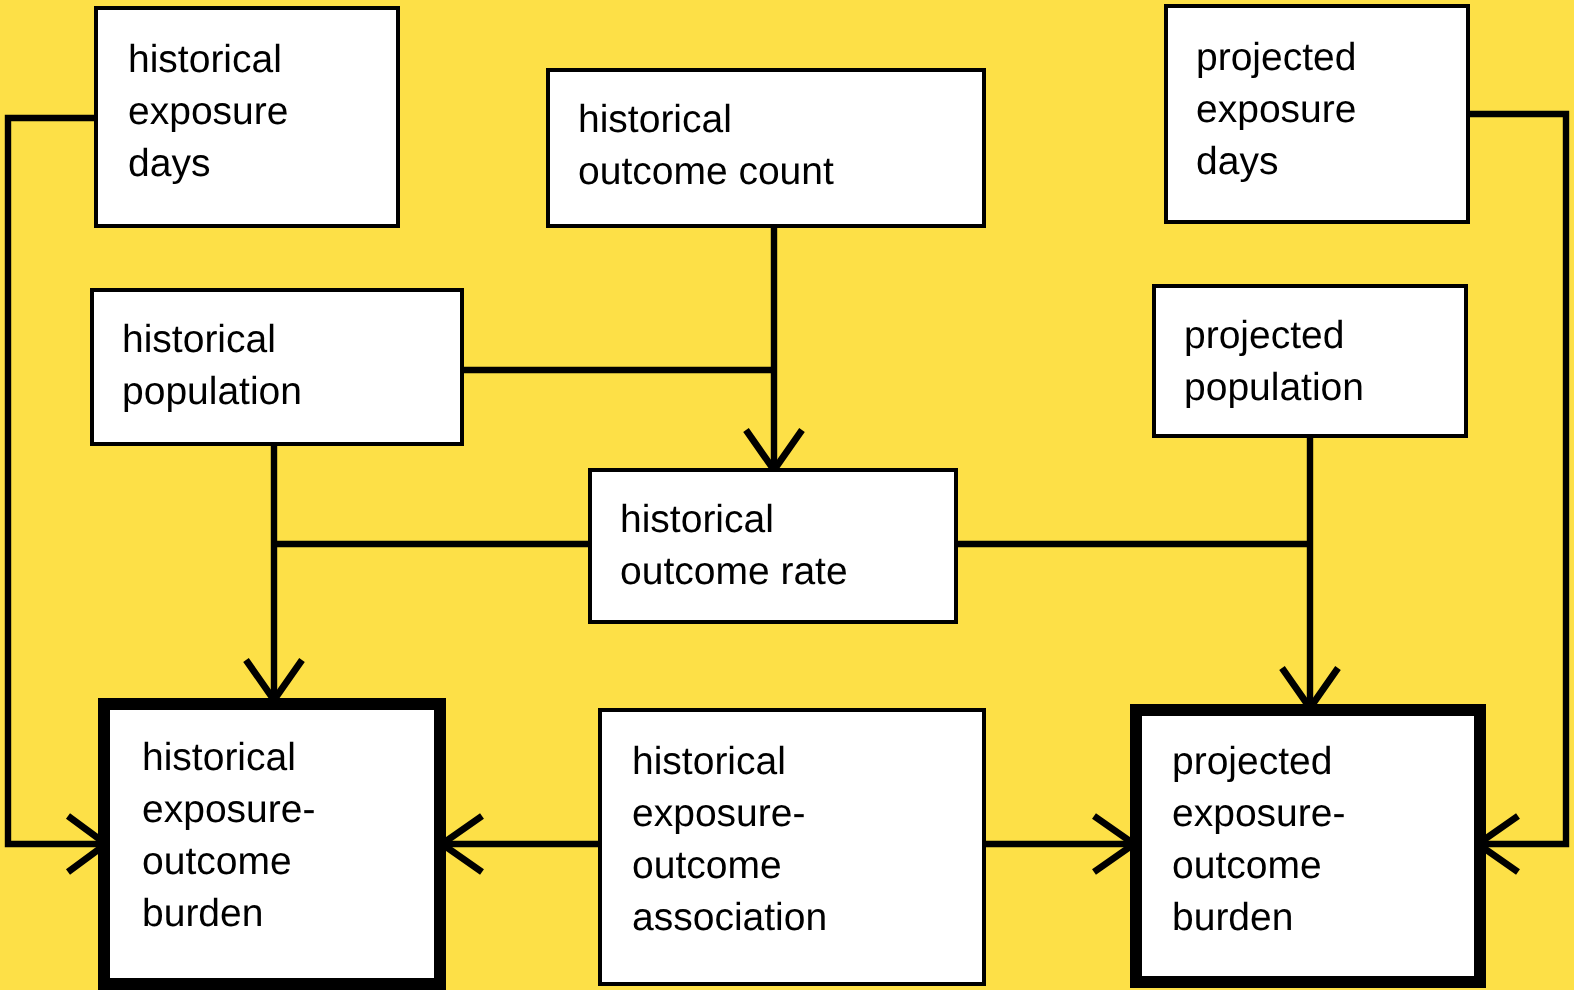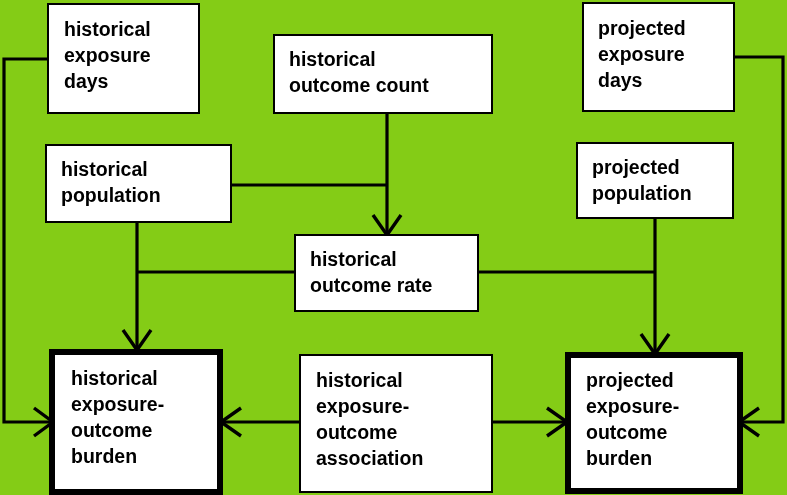--- a/index.html
+++ b/index.html
@@ -7,23 +7,22 @@
     padding: 0;
     background: #ffffff;
   }
   body {
     font-family: "Liberation Sans", sans-serif;
   }
   #diagram-root {
     position: relative;
     width: 787px;
     height: 495px;
-    background: #84cc16;
+    background: #fde047;
     overflow: hidden;
-    font-weight: bold;
   }
   svg#flow {
     position: absolute;
     top: 0;
     left: 0;
     width: 787px;
     height: 495px;
     display: block;
   }
   .node-box {

